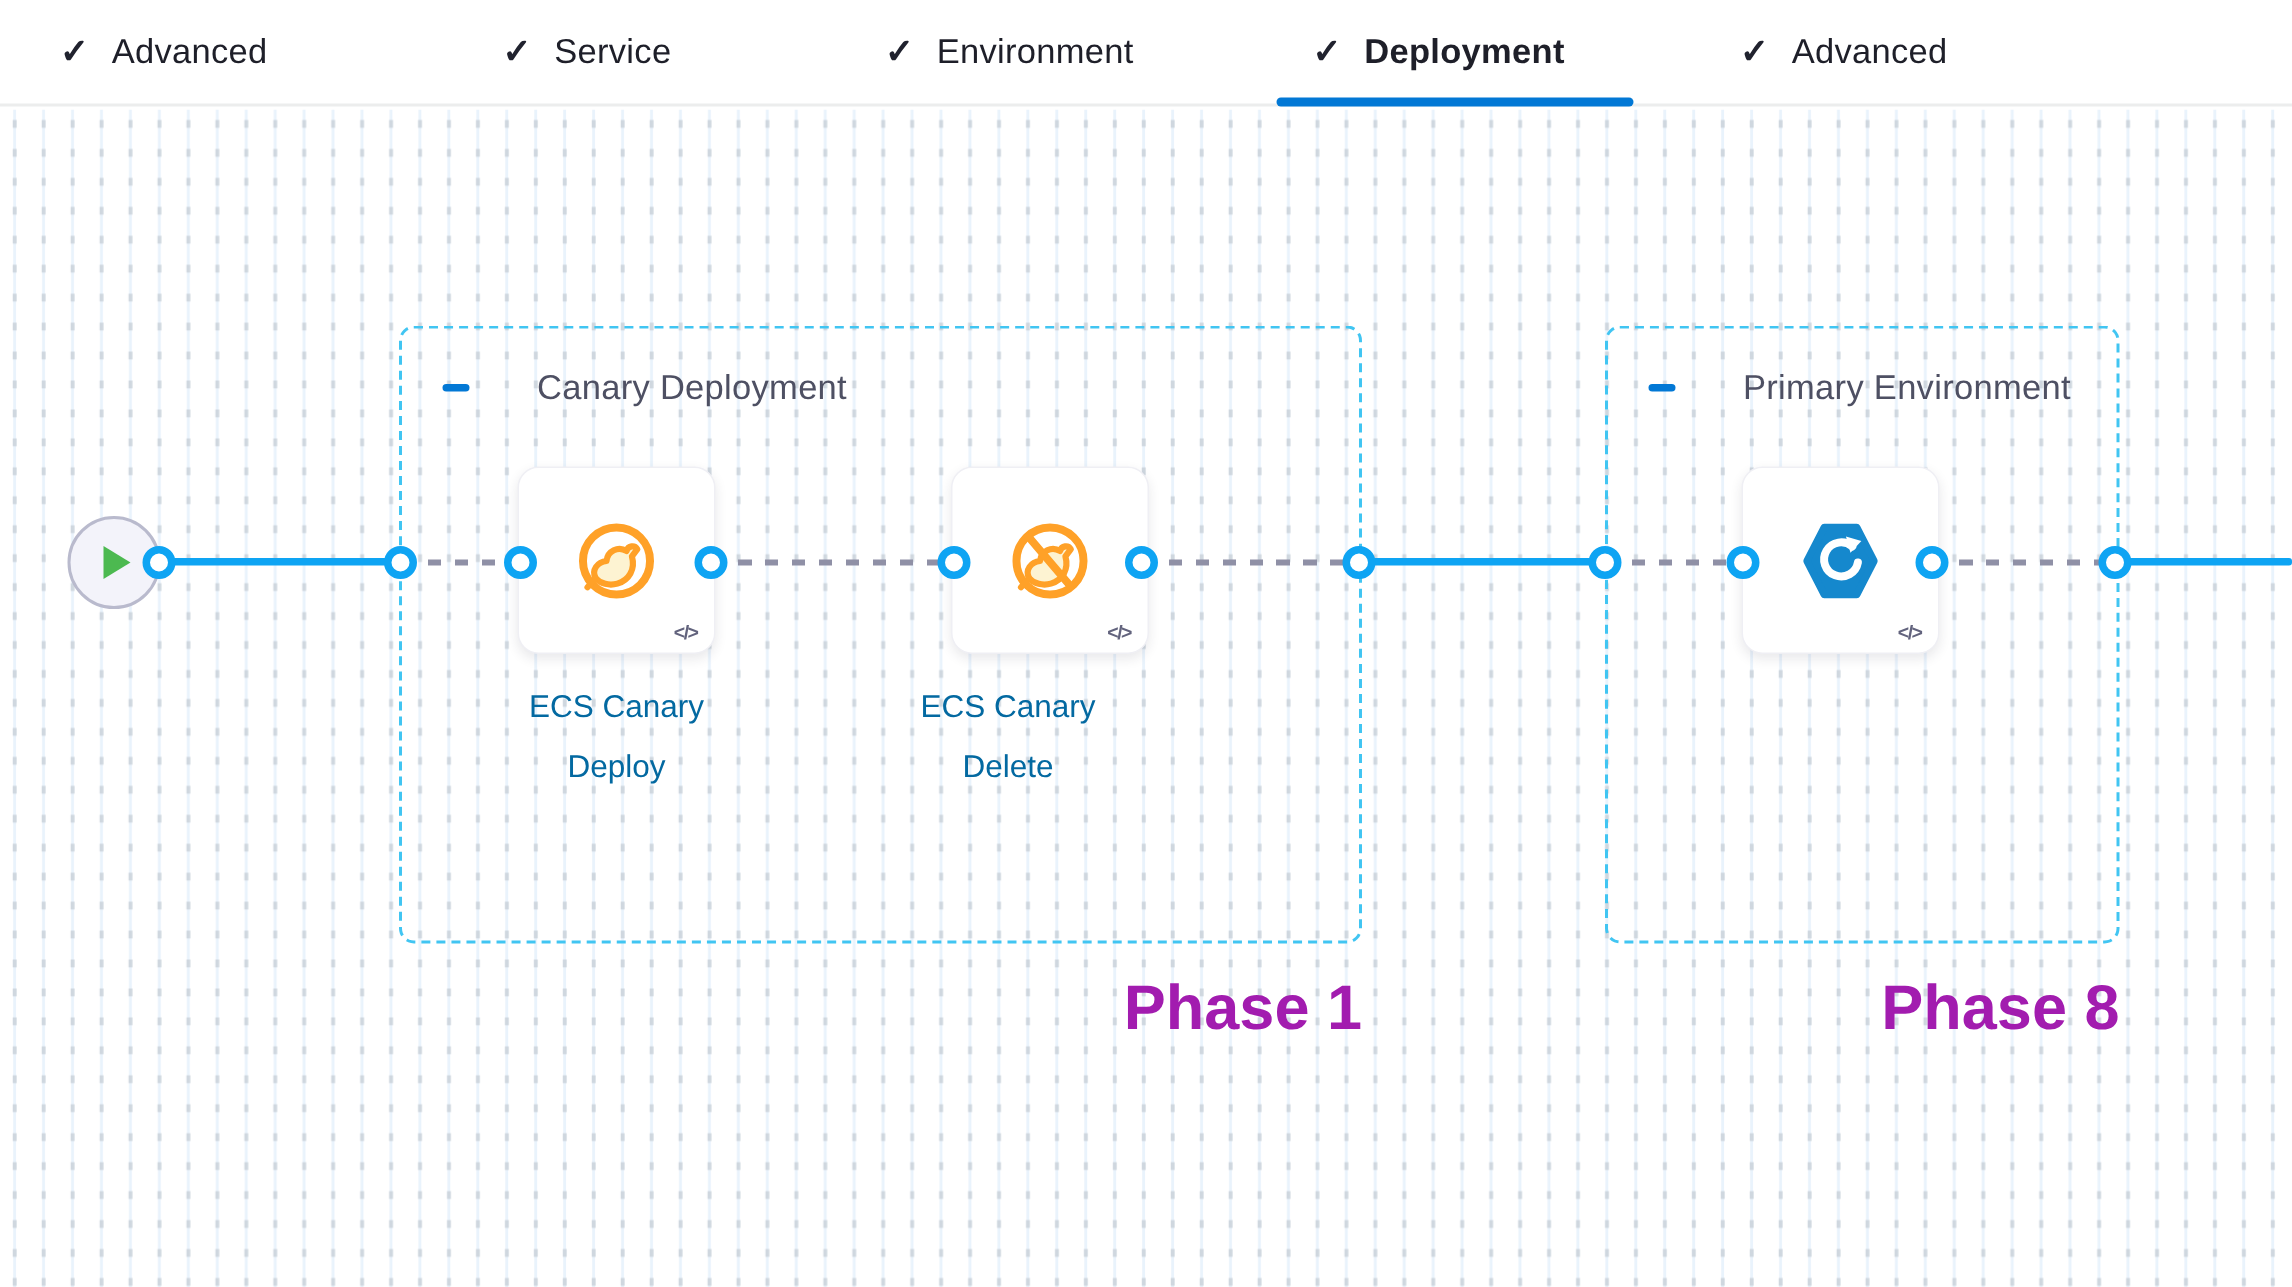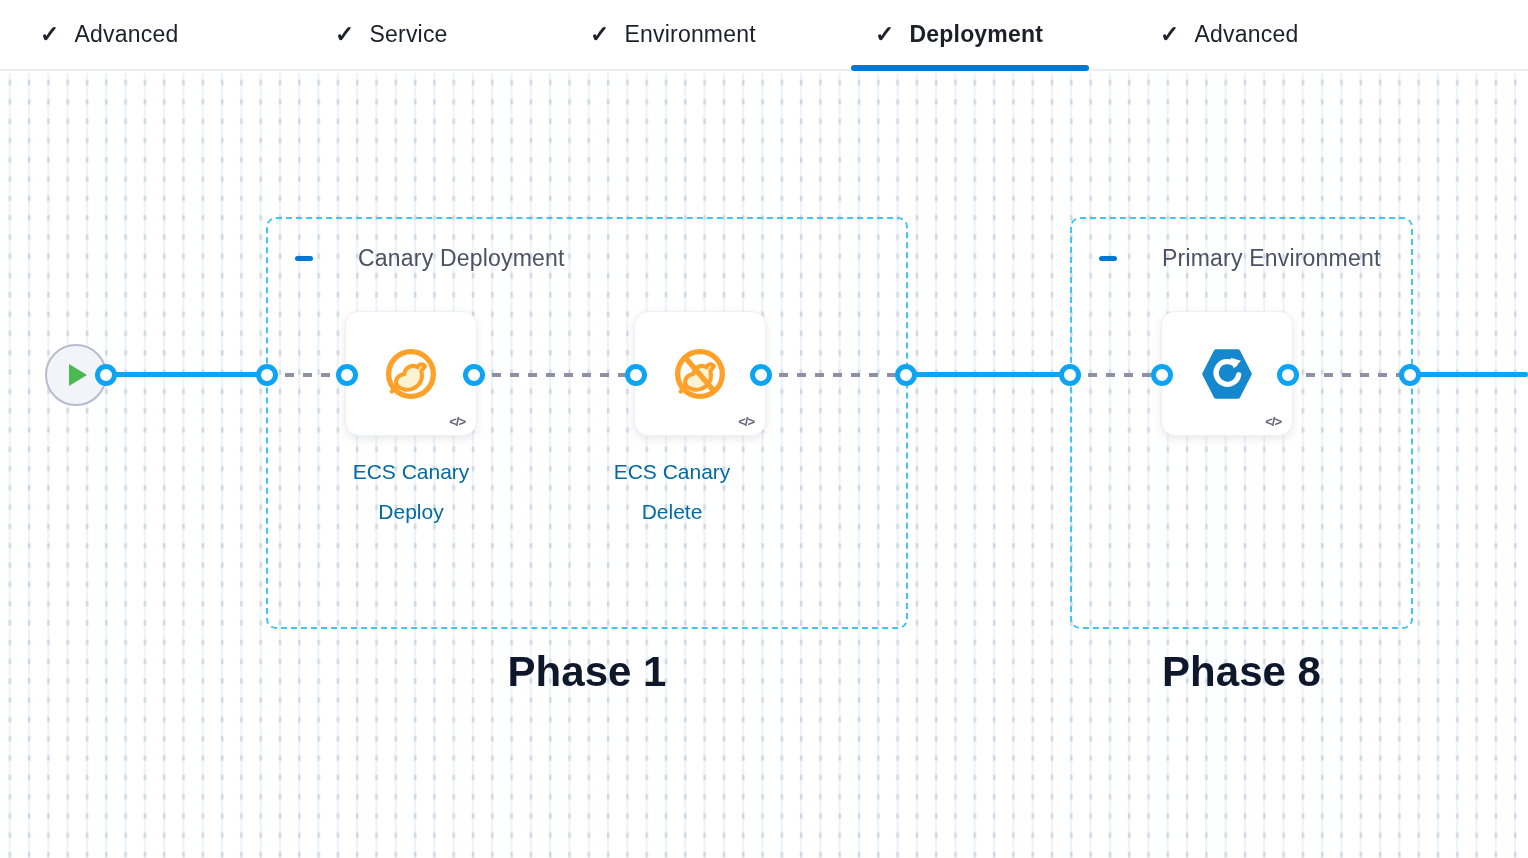--- a/index.html
+++ b/index.html
@@ -169,24 +169,24 @@
     text-align: center;
     font-size: 21px;
     font-weight: 500;
     color: #0369a1;
     line-height: 40px;
     z-index: 2;
   }
   .phase-label {
     position: absolute;
     top: 648px;
-    text-align: center;
+    text-align: right;
     font-size: 42px;
     font-weight: 700;
-    color: #0f172a;
+    color: #a21caf;
     z-index: 2;
   }
 </style>
 </head>
 <body>
 
 <div class="page">
 
   <header class="tabbar">
     <div class="tab" style="left:40px">

